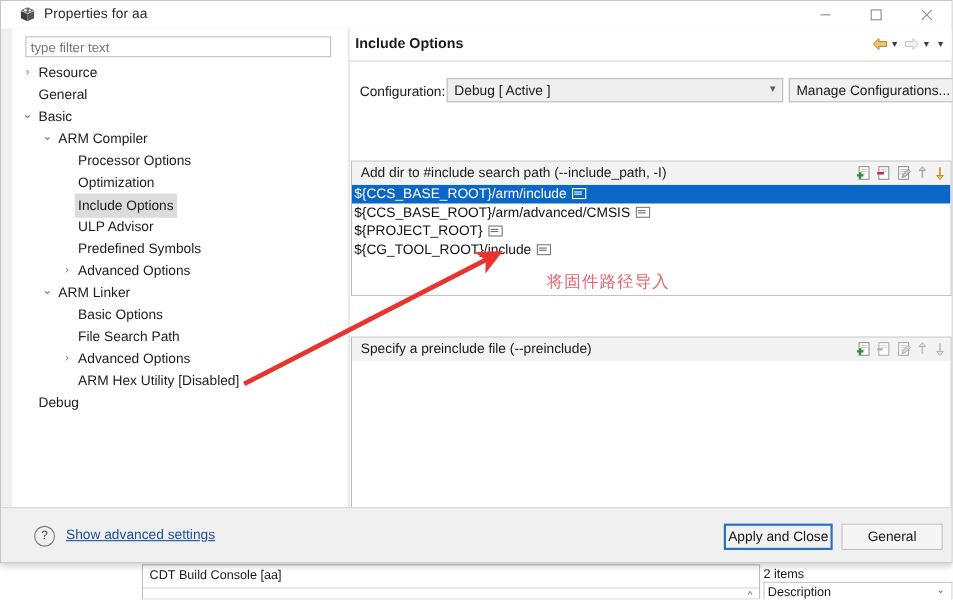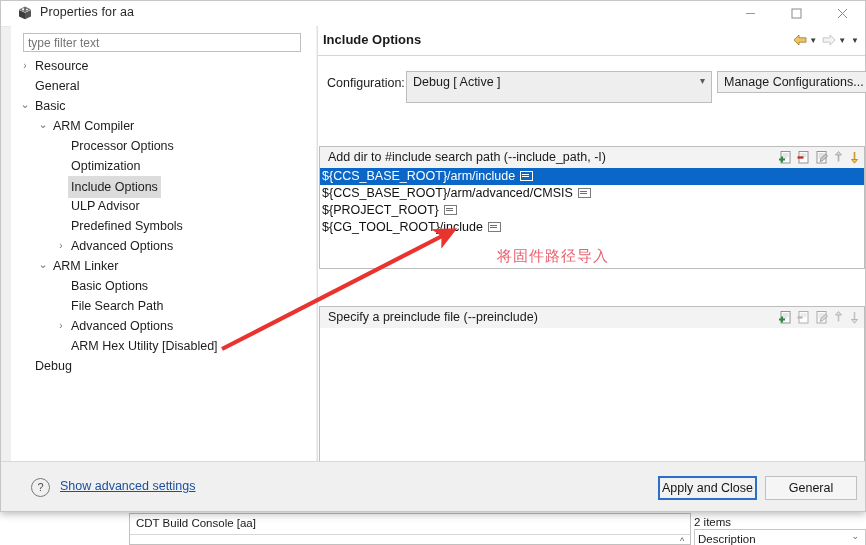--- a/index.html
+++ b/index.html
@@ -125,21 +125,21 @@
   .nav-icons {
     position:absolute; right:2px; top:6px; height:16px; display:flex; align-items:center;
   }
   .nav-icons .na { margin:0 1px; display:flex; align-items:center; }
   .caret-sm { font-size:8px; color:#3c3c3c; margin:0 4px 0 1px; }
 
   
   .cfg-row { position:absolute; left:0; top:45px; right:0; height:26px;padding-left:45px; }
   .cfg-label { position:absolute; left:9px; top:5px; font-size:12.5px; color:#1a1a1a; }
   .cfg-combo {
-    position:absolute; left:88px; top:0px; width:306px; height:32px;
+    position:absolute; left:88px; top:0px; width:306px; height:22px;
     border:1px solid #bdbdbd; background:#eeeeee; box-sizing:border-box;
   }
   .cfg-combo .val { position:absolute; left:6px; top:3px; font-size:12.5px; color:#1a1a1a; }
   .cfg-combo .cv { position:absolute; right:6px; top:3px; font-size:10px; color:#5a5a5a; }
   .cfg-manage {
     position:absolute; left:399px; top:0px; width:150px; height:22px;
     border:1px solid #bdbdbd; background:#f0f0f0; box-sizing:border-box;
     font-size:12.5px; color:#1a1a1a; line-height:20px; padding-left:6px;
     overflow:hidden; white-space:nowrap;
   }

